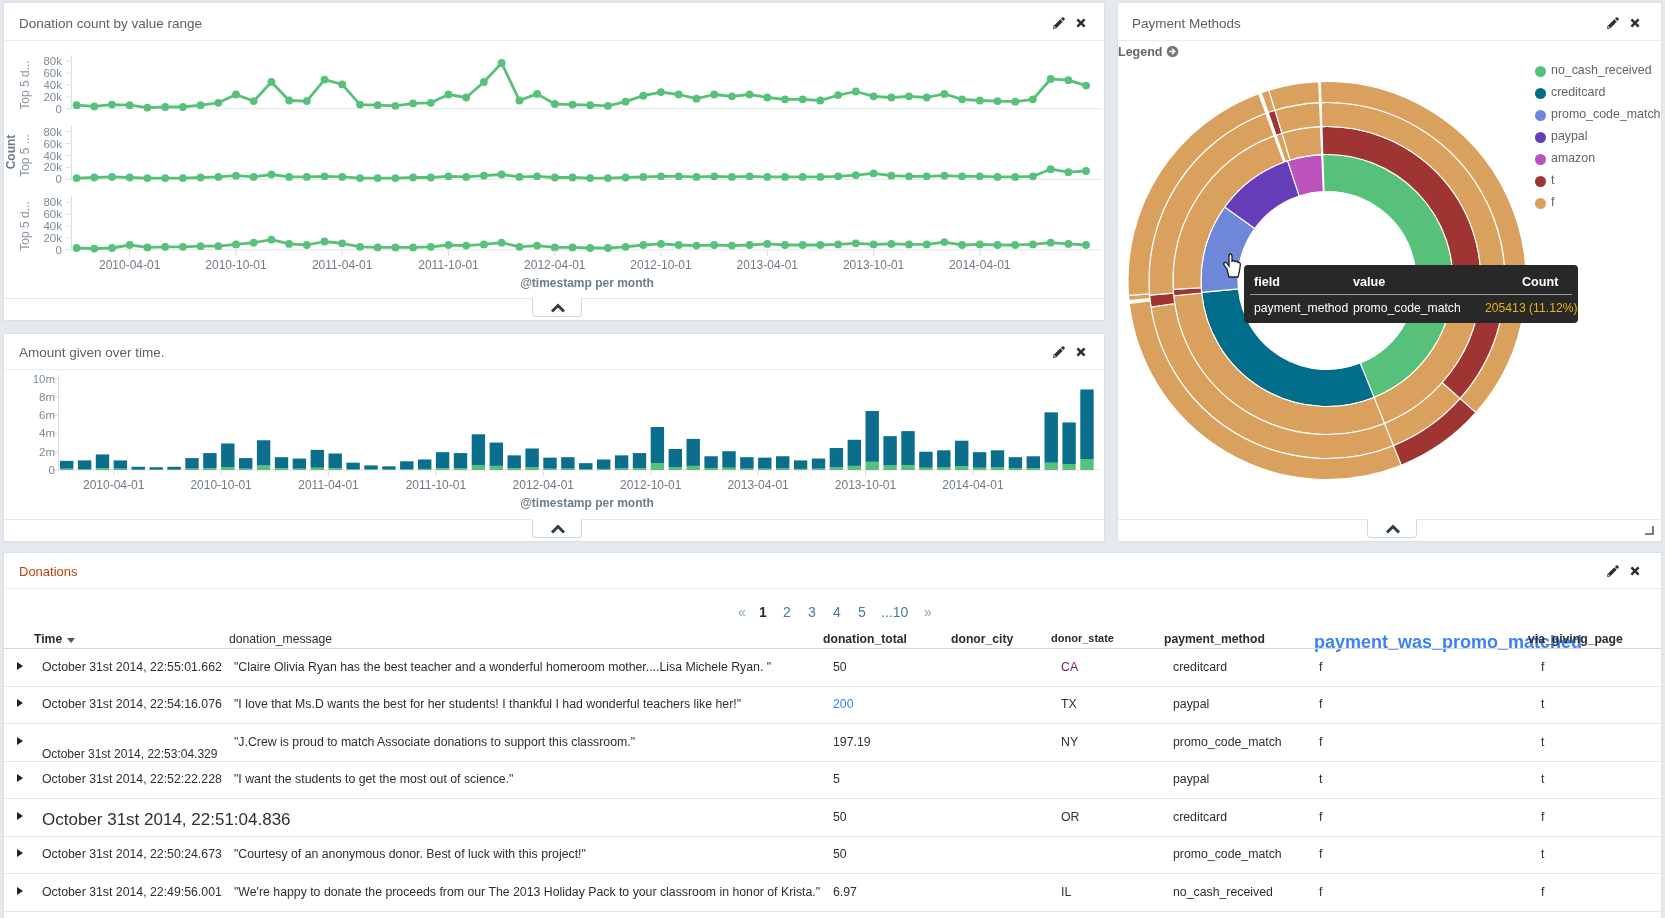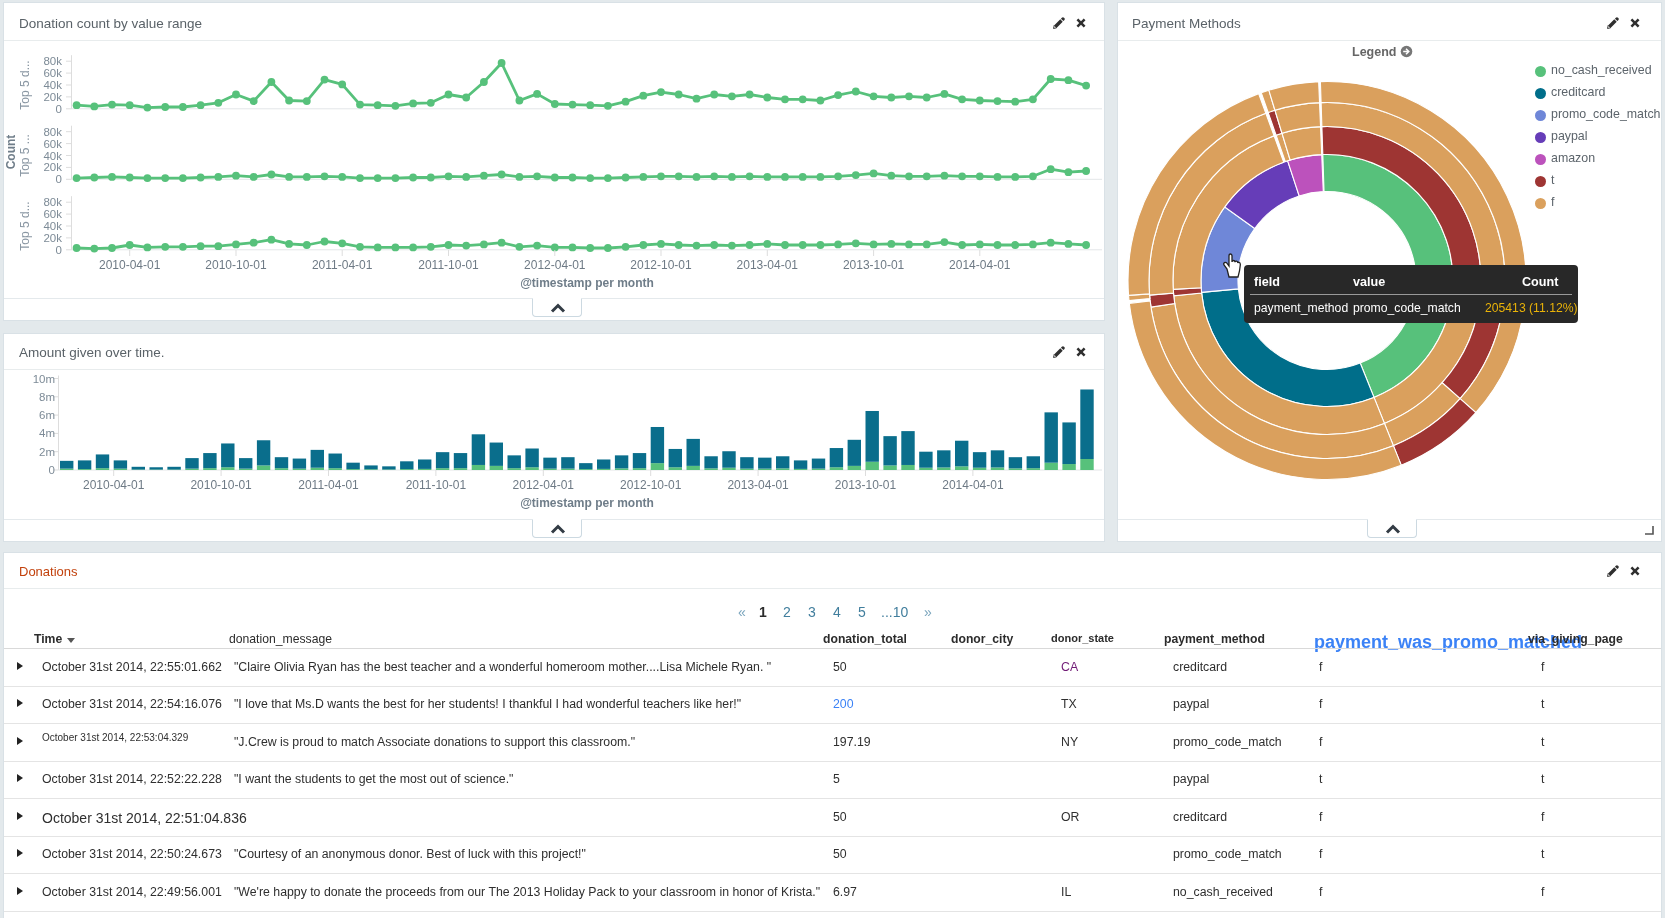--- a/index.html
+++ b/index.html
@@ -470,21 +470,21 @@
       <path d="M150.17,109.50 A178,178 0 0 1 156.96,107.28 L163.97,130.23 A154,154 0 0 0 158.10,132.15 Z" fill="#9e3533" stroke="#fff" stroke-width="1.1"></path>
       <path d="M156.96,107.28 A178,178 0 0 1 201.55,99.66 L202.55,123.64 A154,154 0 0 0 163.97,130.23 Z" fill="#daa05d" stroke="#fff" stroke-width="1.1"></path>
       <path d="M202.40,78.61 A199,199 0 0 1 357.81,409.62 L342.11,395.68 A178,178 0 0 0 203.10,99.60 Z" fill="#daa05d" stroke="#fff" stroke-width="1.1"></path>
       <path d="M357.81,409.62 A199,199 0 0 1 283.22,462.14 L275.39,442.65 A178,178 0 0 0 342.11,395.68 Z" fill="#9e3533" stroke="#fff" stroke-width="1.1"></path>
       <path d="M283.22,462.14 A199,199 0 0 1 11.32,300.37 L32.18,297.96 A178,178 0 0 0 275.39,442.65 Z" fill="#daa05d" stroke="#fff" stroke-width="1.1"></path>
       <path d="M11.02,297.61 A199,199 0 0 1 10.56,292.42 L31.50,290.85 A178,178 0 0 0 31.91,295.49 Z" fill="#daa05d" stroke="#fff" stroke-width="1.1"></path>
       <path d="M10.56,292.42 A199,199 0 0 1 140.61,90.62 L147.83,110.34 A178,178 0 0 0 31.50,290.85 Z" fill="#daa05d" stroke="#fff" stroke-width="1.1"></path>
       <path d="M143.23,89.68 A199,199 0 0 1 150.82,87.20 L156.96,107.28 A178,178 0 0 0 150.17,109.50 Z" fill="#daa05d" stroke="#fff" stroke-width="1.1"></path>
       <path d="M150.82,87.20 A199,199 0 0 1 200.67,78.67 L201.55,99.66 A178,178 0 0 0 156.96,107.28 Z" fill="#daa05d" stroke="#fff" stroke-width="1.1"></path>
     </svg>
-  <div style="position:absolute;top:42px;left:0;right:14px;text-align:center;font-size:12.5px;font-weight:bold;color:#666">Legend <svg width="13" height="13" viewBox="0 0 13 13" style="vertical-align:-2px">
+  <div style="position:absolute;top:42px;left:0;right:14px;text-align:left;font-size:12.5px;font-weight:bold;color:#666">Legend <svg width="13" height="13" viewBox="0 0 13 13" style="vertical-align:-2px">
         <circle cx="6.5" cy="6.5" r="5.8" fill="#777"></circle>
         <path d="M3.2 6.5 h5 M6 3.8 l2.8 2.7 -2.8 2.7" stroke="#fff" stroke-width="1.5" fill="none"></path>
       </svg></div>
     <div style="position:absolute;top:63px;left:417px;width:11px;height:11px;border-radius:50%;background:#57c17b"></div>
     <div style="position:absolute;top:60px;left:433px;font-size:12.4px;color:#5c646b;white-space:nowrap">no_cash_received</div>
     <div style="position:absolute;top:85px;left:417px;width:11px;height:11px;border-radius:50%;background:#006e8a"></div>
     <div style="position:absolute;top:82px;left:433px;font-size:12.4px;color:#5c646b;white-space:nowrap">creditcard</div>
     <div style="position:absolute;top:107px;left:417px;width:11px;height:11px;border-radius:50%;background:#6f87d8"></div>
     <div style="position:absolute;top:104px;left:433px;font-size:12.4px;color:#5c646b;white-space:nowrap">promo_code_match</div>
     <div style="position:absolute;top:129px;left:417px;width:11px;height:11px;border-radius:50%;background:#663db8"></div>
@@ -560,38 +560,38 @@
     <div style="position:absolute;left:13px;top:146.0px;width:0;height:0;border-top:4.5px solid transparent;border-bottom:4.5px solid transparent;border-left:6px solid #222"></div>
     <div style="position:absolute;left:38px;top:144.0px;font-size:12.3px;color:#2f2f2f;white-space:nowrap">October 31st 2014, 22:54:16.076</div>
     <div style="position:absolute;left:230px;top:144.0px;font-size:12.3px;color:#2f2f2f;white-space:nowrap">"I love that Ms.D wants the best for her students! I thankful I had wonderful teachers like her!"</div>
     <div style="position:absolute;left:829px;top:144.0px;font-size:12.3px;color:#3b82f6;white-space:nowrap">200</div>
     <div style="position:absolute;left:1057px;top:144.0px;font-size:12.3px;color:#2f2f2f;white-space:nowrap">TX</div>
     <div style="position:absolute;left:1169px;top:144.0px;font-size:12.3px;color:#2f2f2f;white-space:nowrap">paypal</div>
     <div style="position:absolute;left:1315px;top:144.0px;font-size:12.3px;color:#2f2f2f;white-space:nowrap">f</div>
     <div style="position:absolute;left:1537px;top:144.0px;font-size:12.3px;color:#2f2f2f;white-space:nowrap">t</div>
     <div style="position:absolute;left:0;right:0;top:170.0px;border-top:1px solid #e4e4e4"></div>
     <div style="position:absolute;left:13px;top:183.5px;width:0;height:0;border-top:4.5px solid transparent;border-bottom:4.5px solid transparent;border-left:6px solid #222"></div>
-    <div style="position:absolute;left:38px;top:179px;font-size:10px;color:#2f2f2f;white-space:nowrap">October 31st 2014, 22:53:04.329</div>
+    <div style="position:absolute;left:38px;top:194px;font-size:12px;color:#2f2f2f;white-space:nowrap">October 31st 2014, 22:53:04.329</div>
     <div style="position:absolute;left:230px;top:181.5px;font-size:12.3px;color:#2f2f2f;white-space:nowrap">"J.Crew is proud to match Associate donations to support this classroom."</div>
     <div style="position:absolute;left:829px;top:181.5px;font-size:12.3px;color:#2f2f2f;white-space:nowrap">197.19</div>
     <div style="position:absolute;left:1057px;top:181.5px;font-size:12.3px;color:#2f2f2f;white-space:nowrap">NY</div>
     <div style="position:absolute;left:1169px;top:181.5px;font-size:12.3px;color:#2f2f2f;white-space:nowrap">promo_code_match</div>
     <div style="position:absolute;left:1315px;top:181.5px;font-size:12.3px;color:#2f2f2f;white-space:nowrap">f</div>
     <div style="position:absolute;left:1537px;top:181.5px;font-size:12.3px;color:#2f2f2f;white-space:nowrap">t</div>
     <div style="position:absolute;left:0;right:0;top:207.5px;border-top:1px solid #e4e4e4"></div>
     <div style="position:absolute;left:13px;top:221.0px;width:0;height:0;border-top:4.5px solid transparent;border-bottom:4.5px solid transparent;border-left:6px solid #222"></div>
     <div style="position:absolute;left:38px;top:219.0px;font-size:12.3px;color:#2f2f2f;white-space:nowrap">October 31st 2014, 22:52:22.228</div>
     <div style="position:absolute;left:230px;top:219.0px;font-size:12.3px;color:#2f2f2f;white-space:nowrap">"I want the students to get the most out of science."</div>
     <div style="position:absolute;left:829px;top:219.0px;font-size:12.3px;color:#2f2f2f;white-space:nowrap">5</div>
     <div style="position:absolute;left:1169px;top:219.0px;font-size:12.3px;color:#2f2f2f;white-space:nowrap">paypal</div>
     <div style="position:absolute;left:1315px;top:219.0px;font-size:12.3px;color:#2f2f2f;white-space:nowrap">t</div>
     <div style="position:absolute;left:1537px;top:219.0px;font-size:12.3px;color:#2f2f2f;white-space:nowrap">t</div>
     <div style="position:absolute;left:0;right:0;top:245.0px;border-top:1px solid #e4e4e4"></div>
     <div style="position:absolute;left:13px;top:258.5px;width:0;height:0;border-top:4.5px solid transparent;border-bottom:4.5px solid transparent;border-left:6px solid #222"></div>
-    <div style="position:absolute;left:38px;top:256.5px;font-size:14px;color:#2f2f2f;white-space:nowrap">October 31st 2014, 22:51:04.836</div>
+    <div style="position:absolute;left:38px;top:256.5px;font-size:17px;color:#2f2f2f;white-space:nowrap">October 31st 2014, 22:51:04.836</div>
     <div style="position:absolute;left:829px;top:256.5px;font-size:12.3px;color:#2f2f2f;white-space:nowrap">50</div>
     <div style="position:absolute;left:1057px;top:256.5px;font-size:12.3px;color:#2f2f2f;white-space:nowrap">OR</div>
     <div style="position:absolute;left:1169px;top:256.5px;font-size:12.3px;color:#2f2f2f;white-space:nowrap">creditcard</div>
     <div style="position:absolute;left:1315px;top:256.5px;font-size:12.3px;color:#2f2f2f;white-space:nowrap">f</div>
     <div style="position:absolute;left:1537px;top:256.5px;font-size:12.3px;color:#2f2f2f;white-space:nowrap">f</div>
     <div style="position:absolute;left:0;right:0;top:282.5px;border-top:1px solid #e4e4e4"></div>
     <div style="position:absolute;left:13px;top:296.0px;width:0;height:0;border-top:4.5px solid transparent;border-bottom:4.5px solid transparent;border-left:6px solid #222"></div>
     <div style="position:absolute;left:38px;top:294.0px;font-size:12.3px;color:#2f2f2f;white-space:nowrap">October 31st 2014, 22:50:24.673</div>
     <div style="position:absolute;left:230px;top:294.0px;font-size:12.3px;color:#2f2f2f;white-space:nowrap">"Courtesy of an anonymous donor. Best of luck with this project!"</div>
     <div style="position:absolute;left:829px;top:294.0px;font-size:12.3px;color:#2f2f2f;white-space:nowrap">50</div>

